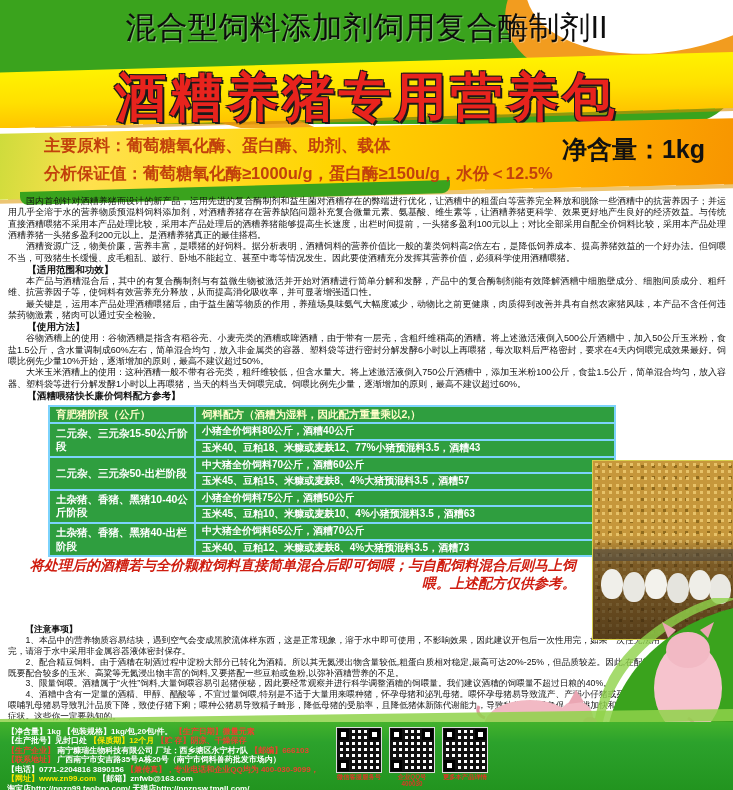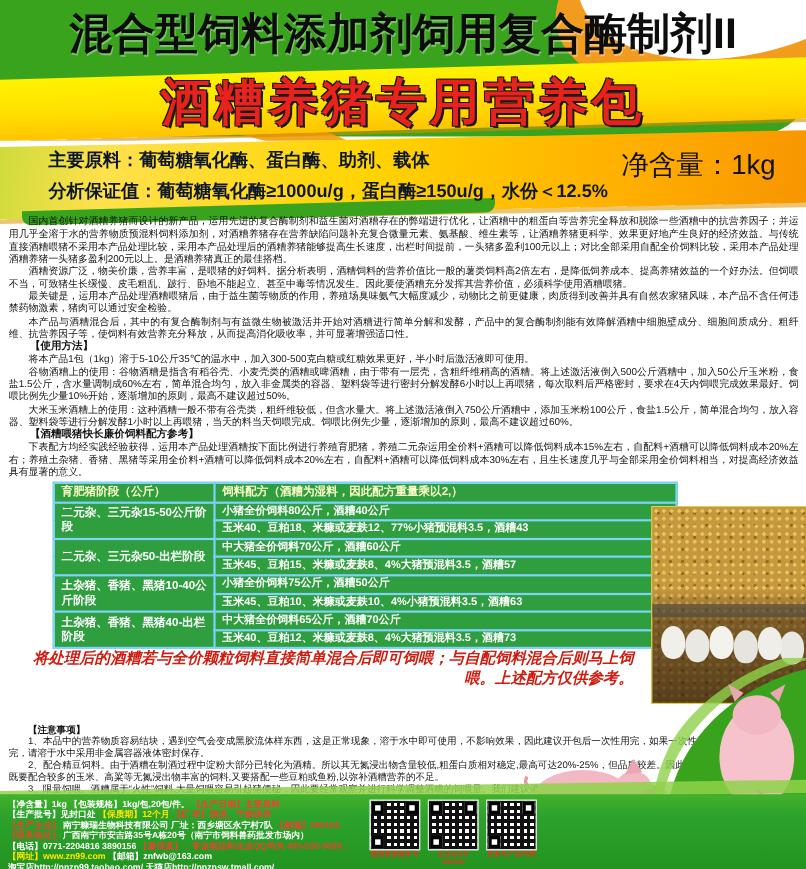--- a/index.html
+++ b/index.html
@@ -10,40 +10,40 @@
   }
   
   .hdr{position:absolute;left:0;top:0;width:733px;height:128px;overflow:hidden;}
   .hdr-green{position:absolute;left:-10px;top:-14px;width:753px;height:138px;background:#3aa31d;border-radius:0 0 60px 18px;}
   .hdr-orange-corner{position:absolute;right:-70px;top:-90px;width:300px;height:170px;background:#f29c1f;border-radius:50%;transform:rotate(-12deg);}
   .hdr-orange-inner{position:absolute;right:-90px;top:-120px;width:300px;height:170px;background:#ffffff;border-radius:50%;transform:rotate(-12deg);}
   .hdr-ribbon{position:absolute;left:-15px;top:62px;width:780px;height:56px;background:linear-gradient(180deg,#fff200 0%,#ffe000 55%,#ffc400 100%);transform:rotate(-1.6deg);box-shadow:0 3px 0 rgba(214,142,0,.6);}
   .hdr-swoosh{position:absolute;left:-130px;top:86px;width:520px;height:210px;border-radius:50%;border:26px solid #f2a61e;border-color:#f2a61e transparent transparent transparent;transform:rotate(9deg);}
   .hdr-title{
     position:absolute;left:0;top:12px;width:733px;text-align:center;
-    font-size:39px;font-weight:700;color:#0d0d0d;letter-spacing:0px;line-height:1.05;
+    font-size:31px;font-weight:400;color:#0d0d0d;letter-spacing:0px;line-height:1.05;
     text-shadow:1px 1px 0 rgba(255,255,255,.35);
   }
   .hdr-sub{
     position:absolute;left:0;top:63px;width:733px;text-align:center;
-    font-size:45px;font-weight:900;color:#e8231d;letter-spacing:4px;
+    font-size:52px;font-weight:900;color:#e8231d;letter-spacing:4px;
     text-shadow:2px 2px 0 #1a1a1a,-1px -1px 0 #1a1a1a,1px -1px 0 #1a1a1a,-1px 1px 0 #1a1a1a;
   }
   
   .band{
     position:absolute;left:-8px;top:126px;width:749px;height:66px;
     background:linear-gradient(100deg,#cadb3a 0%,#ffe14d 14%,#ffd400 45%,#ffAE00 78%,#f79400 100%);
     transform:skewY(-1.2deg);
     box-shadow:0 4px 0 rgba(221,150,0,.55);
   }
   .band-green-edge{position:absolute;left:20px;top:186px;width:430px;height:13px;background:#3aa31d;transform:skewY(-1.6deg);border-radius:0 0 8px 8px;}
-  .band-text{position:absolute;left:44px;top:132px;width:520px;color:#0f172a;font-weight:bold;}
+  .band-text{position:absolute;left:44px;top:132px;width:520px;color:#c2410c;font-weight:bold;}
   .band-line1{font-size:16.5px;margin:3px 0 0 0;}
   .band-line2{font-size:16.5px;margin:6px 0 0 0;}
-  .band-net{position:absolute;right:28px;top:133px;font-size:25px;font-weight:400;color:#111;}
+  .band-net{position:absolute;right:28px;top:133px;font-size:25px;font-weight:700;color:#111;}
   
   .body-flow{
     position:absolute;left:8px;top:196px;width:718px;
     font-size:9px;line-height:1.26;color:#121212;text-align:justify;
   }
   .body-flow p{margin:0;text-indent:2em;}
   .body-flow p.noindent{text-indent:0;}
   .sec-h{font-weight:bold;font-size:9.6px;margin:1px 0;text-indent:0;}
   
   .feed-table{
@@ -122,30 +122,29 @@
   <div class="band-text">
     <div class="band-line1">主要原料：葡萄糖氧化酶、蛋白酶、助剂、载体</div>
     <div class="band-line2">分析保证值：葡萄糖氧化酶≥1000u/g，蛋白酶≥150u/g，水份＜12.5%</div>
   </div>
   <div class="band-net">净含量：1kg</div>
 
   <div class="body-flow">
     <p>国内首创针对酒糟养猪而设计的新产品，运用先进的复合酶制剂和益生菌对酒糟存在的弊端进行优化，让酒糟中的粗蛋白等营养完全释放和脱除一些酒糟中的抗营养因子；并运用几乎全溶于水的营养物质预混料饲料添加剂，对酒糟养猪存在营养缺陷问题补充复合微量元素、氨基酸、维生素等，让酒糟养猪更科学、效果更好地产生良好的经济效益。与传统直接酒糟喂猪不采用本产品处理比较，采用本产品处理后的酒糟养猪能够提高生长速度，出栏时间提前，一头猪多盈利100元以上；对比全部采用自配全价饲料比较，采用本产品处理酒糟养猪一头猪多盈利200元以上。是酒糟养猪真正的最佳搭档。</p>
     <p>酒糟资源广泛，物美价廉，营养丰富，是喂猪的好饲料。据分析表明，酒糟饲料的营养价值比一般的薯类饲料高2倍左右，是降低饲养成本、提高养猪效益的一个好办法。但饲喂不当，可致猪生长缓慢、皮毛粗乱、跛行、卧地不能起立、甚至中毒等情况发生。因此要使酒糟充分发挥其营养价值，必须科学使用酒糟喂猪。</p>
 
+    <p class="sec-h">【适用范围和功效】</p>
+    <p>本产品与酒糟混合后，其中的有复合酶制剂与有益微生物被激活并开始对酒糟进行简单分解和发酵，产品中的复合酶制剂能有效降解酒糟中细胞壁成分、细胞间质成分、粗纤维、抗营养因子等，使饲料有效营养充分释放，从而提高消化吸收率，并可显著增强适口性。</p>
     <p>最关键是，运用本产品处理酒糟喂猪后，由于益生菌等物质的作用，养殖场臭味氨气大幅度减少，动物比之前更健康，肉质得到改善并具有自然农家猪风味，本产品不含任何违禁药物激素，猪肉可以通过安全检验。</p>
-    <p>本产品与酒糟混合后，其中的有复合酶制剂与有益微生物被激活并开始对酒糟进行简单分解和发酵，产品中的复合酶制剂能有效降解酒糟中细胞壁成分、细胞间质成分、粗纤维、抗营养因子等，使饲料有效营养充分释放，从而提高消化吸收率，并可显著增强适口性。</p>
 
     <p class="sec-h">【使用方法】</p>
-    <p>将本产品1包（1kg）溶于5-10公斤35℃的温水中，加入300-500克白糖或红糖效果更好，半小时后激活液即可使用。</p>
     <p>谷物酒糟上的使用：谷物酒糟是指含有稻谷壳、小麦壳类的酒糟或啤酒糟，由于带有一层壳，含粗纤维稍高的酒糟。将上述激活液倒入500公斤酒糟中，加入50公斤玉米粉，食盐1.5公斤，含水量调制成60%左右，简单混合均匀，放入非金属类的容器、塑料袋等进行密封分解发酵6小时以上再喂猪，每次取料后严格密封，要求在4天内饲喂完成效果最好。饲喂比例先少量10%开始，逐渐增加的原则，最高不建议超过50%。</p>
     <p>大米玉米酒糟上的使用：这种酒糟一般不带有谷壳类，粗纤维较低，但含水量大。将上述激活液倒入750公斤酒糟中，添加玉米粉100公斤，食盐1.5公斤，简单混合均匀，放入容器、塑料袋等进行分解发酵1小时以上再喂猪，当天的料当天饲喂完成。饲喂比例先少量，逐渐增加的原则，最高不建议超过60%。</p>
 
     <p class="sec-h">【酒糟喂猪快长廉价饲料配方参考】</p>
-    <p>下表配方均经实践经验获得，运用本产品处理酒糟按下面比例进行养殖育肥猪，养殖二元杂运用全价料+酒糟可以降低饲料成本15%左右，自配料+酒糟可以降低饲料成本20%左右；养殖土杂猪、香猪、黑猪等采用全价料+酒糟可以降低饲料成本20%左右，自配料+酒糟可以降低饲料成本30%左右，且生长速度几乎与全部采用全价饲料相当，对提高经济效益具有显著的意义。</p>
 
     <table class="feed-table">
       <tbody>
         <tr>
           <th>育肥猪阶段（公斤）</th>
           <th>饲料配方（酒糟为湿料，因此配方重量乘以2,）</th>
         </tr>
         <tr>
           <td class="stage" rowspan="2">二元杂、三元杂15-50公斤阶段</td>
           <td>小猪全价饲料80公斤，酒糟40公斤</td>
@@ -223,21 +222,21 @@
     </svg>
   </div>
 
   <div class="bot-band-top"></div>
   <div class="bot-band"></div>
 
   <div class="footer-text">
     <div>
       <span class="fw">【净含量】1kg</span>
       <span class="fw">【包装规格】1kg/包,20包/件。</span>
-      <span class="fr">【生产日期】主要原料</span>
+      <span class="fr">【生产日期】微量元素</span>
     </div>
     <div>
       <span class="fw">【生产批号】见封口处</span>
       <span class="fy">【保质期】12个月</span>
       <span class="fr">【贮 存】阴凉、干燥保存</span>
     </div>
     <div>
       <span class="fr">【生产企业】</span>
       <span class="fw">南宁糠瑞生物科技有限公司 厂址：西乡塘区永宁村7队</span>
       <span class="fr">【邮编】666103</span>

